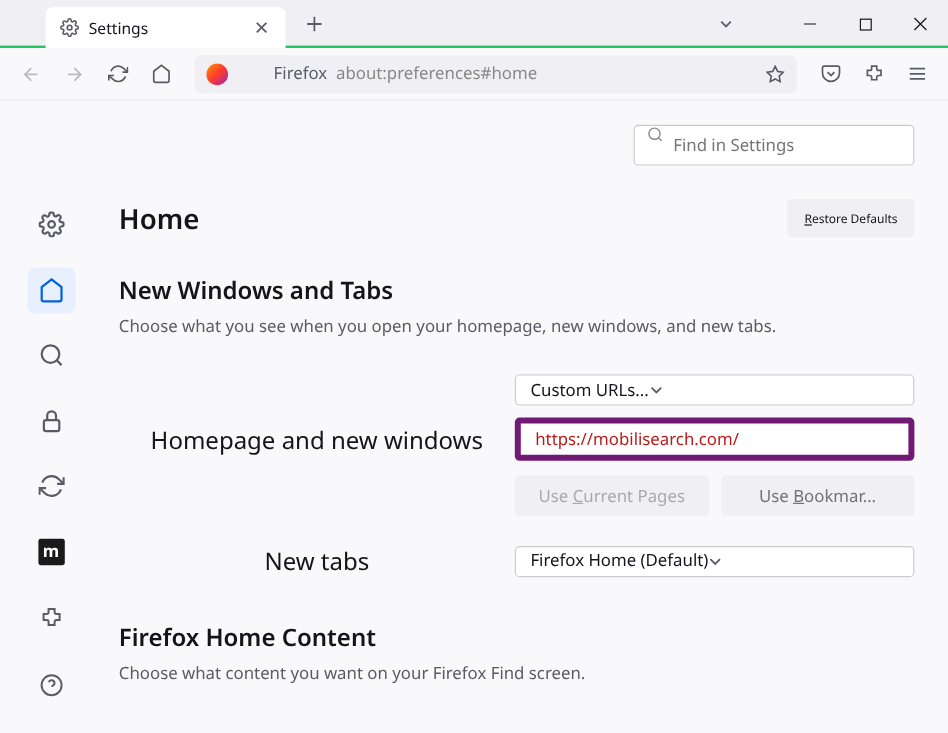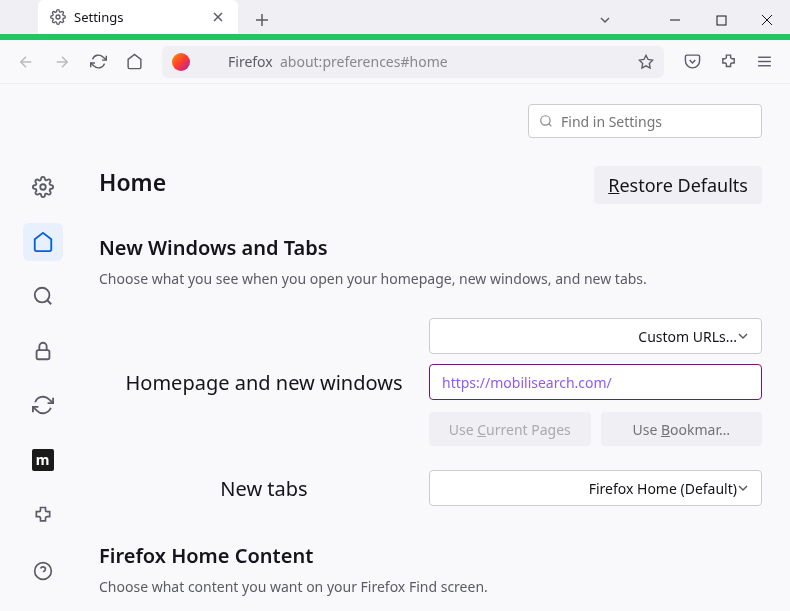--- a/index.html
+++ b/index.html
@@ -1,18 +1,18 @@
 <!DOCTYPE html>
 <html><head>
   <meta charset="utf-8">
   <style>
     * { margin: 0; padding: 0; box-sizing: border-box; font-family: system-ui, -apple-system, "Segoe UI", sans-serif; }
     body { width: 790px; height: 611px; background: #f9f9fb; overflow: hidden; position: relative; }
     
-    .titlebar { height: 40px; background: #f0f0f4; display: flex; align-items: flex-end; position: relative; border-bottom: 6px solid #22c55e; }
+    .titlebar { height: 40px; background: #f0f0f4; display: flex; align-items: flex-start; position: relative; border-bottom: 2px solid #22c55e; }
     .tab { display: flex; align-items: center; background: #fff; height: 34px; margin-left: 38px; margin-top: 6px; padding: 0 12px; border-radius: 6px 6px 0 0; gap: 8px; min-width: 200px; position: relative; }
     .tab-close { margin-left: auto; width: 16px; height: 16px; display: flex; align-items: center; justify-content: center; cursor: pointer; }
     .newtab { width: 28px; height: 28px; display: flex; align-items: center; justify-content: center; margin-left: 10px; margin-top: 6px; cursor: pointer; }
     .win-controls { position: absolute; right: 0; top: 0; display: flex; height: 40px; }
     .win-btn { width: 46px; display: flex; align-items: center; justify-content: center; cursor: pointer; }
     .tab-expand { position: absolute; right: 170px; top: 0; height: 40px; display: flex; align-items: center; justify-content: center; width: 30px; }
     
     .toolbar { height: 44px; background: #f9f9fb; display: flex; align-items: center; padding: 0 10px; gap: 4px; border-bottom: 1px solid #eee; }
     .nav-btn { width: 32px; height: 32px; display: flex; align-items: center; justify-content: center; border-radius: 4px; cursor: pointer; color: #5b5b66; }
     .nav-btn.disabled { color: #bbb; }
@@ -23,36 +23,36 @@
     
     .content { display: flex; height: calc(611px - 84px); }
     .sidebar { width: 85px; display: flex; flex-direction: column; align-items: center; padding-top: 84px; gap: 16px; }
     .side-icon { width: 40px; height: 40px; display: flex; align-items: center; justify-content: center; border-radius: 6px; cursor: pointer; color: #5b5b66; }
     .side-icon.active { color: #0060df; background: #e8f0fe; }
     .side-bottom { margin-top: auto; margin-bottom: 20px; display: flex; flex-direction: column; gap: 16px; align-items: center; }
     .m-icon { width: 22px; height: 22px; background: #1a1a1a; color: #fff; display: flex; align-items: center; justify-content: center; font-weight: bold; font-size: 14px; border-radius: 2px; }
     
     .main { flex: 1; padding: 20px 28px 20px 14px; overflow: hidden; }
     .search-row { display: flex; justify-content: flex-end; margin-bottom: 28px; }
-    .search-box { width: 234px; height: 34px; border: 1px solid #ccc; border-radius: 4px; display: flex; align-items: center; padding: 0 10px; gap: 8px; background: #fff; }
+    .search-box { width: 234px; height: 34px; border: 1px solid #ccc; border-radius: 4px; display: flex; padding: 0 10px; gap: 8px; background: #fff; }
     .search-box input { border: none; outline: none; flex: 1; font-size: 14px; background: transparent; }
     
     .heading-row { display: flex; justify-content: space-between; margin-bottom: 30px; }
     .heading { font-size: 23px; font-weight: 600; color: #15141a; }
-    .restore-btn { padding: 7px 14px; background: #f0f0f4; border: none; border-radius: 4px; font-size: 18px; cursor: pointer; color: #15141a; }
+    .restore-btn { padding: 7px 14px; background: #f0f0f4; border: none; border-radius: 4px; font-size: 10px; cursor: pointer; color: #15141a; }
     .restore-btn .ul { text-decoration: underline; }
     
     .section-title { font-size: 20px; font-weight: 600; color: #15141a; margin-bottom: 8px; }
     .section-desc { font-size: 14px; color: #5b5b66; margin-bottom: 30px; }
     
     .form-row { display: flex; align-items: center; margin-bottom: 12px; }
     .form-label { width: 330px; font-size: 20px; color: #15141a; text-align: center; }
     .form-control { flex: 1; }
-    .select-box { height: 36px; border: 1px solid #ccc; border-radius: 4px; display: flex; align-items: center; padding: 12px 12px; background: #fff; font-size: 14px; color: #15141a; cursor: pointer; justify-content: flex-end; }
-    .text-input { width: 100%; height: 36px; border: 1px solid #701a75; border-radius: 4px; padding: 0 12px; font-size: 14px; color: #8b5cf6; background: #fff; }
+    .select-box { height: 26px; border: 1px solid #ccc; border-radius: 4px; display: flex; align-items: center; padding: 12px 12px; background: #fff; font-size: 14px; color: #15141a; cursor: pointer; justify-content: flex-start; }
+    .text-input { width: 100%; height: 36px; border: 5px solid #701a75; border-radius: 4px; padding: 0 12px; font-size: 14px; color: #b91c1c; background: #fff; }
     .btn-row { display: flex; gap: 10px; margin-left: 330px; margin-top: 8px; margin-bottom: 24px; }
     .flat-btn { flex: 1; height: 34px; background: #f0f0f4; border: none; border-radius: 4px; font-size: 14px; color: #737373; cursor: pointer; white-space: nowrap; overflow: hidden; text-overflow: ellipsis; padding: 0 10px; }
     .flat-btn.disabled { color: #aaa; }
     .flat-btn .ul { text-decoration: underline; }
     
     svg { display: block; }
   </style>
 </head>
 <body>
 

